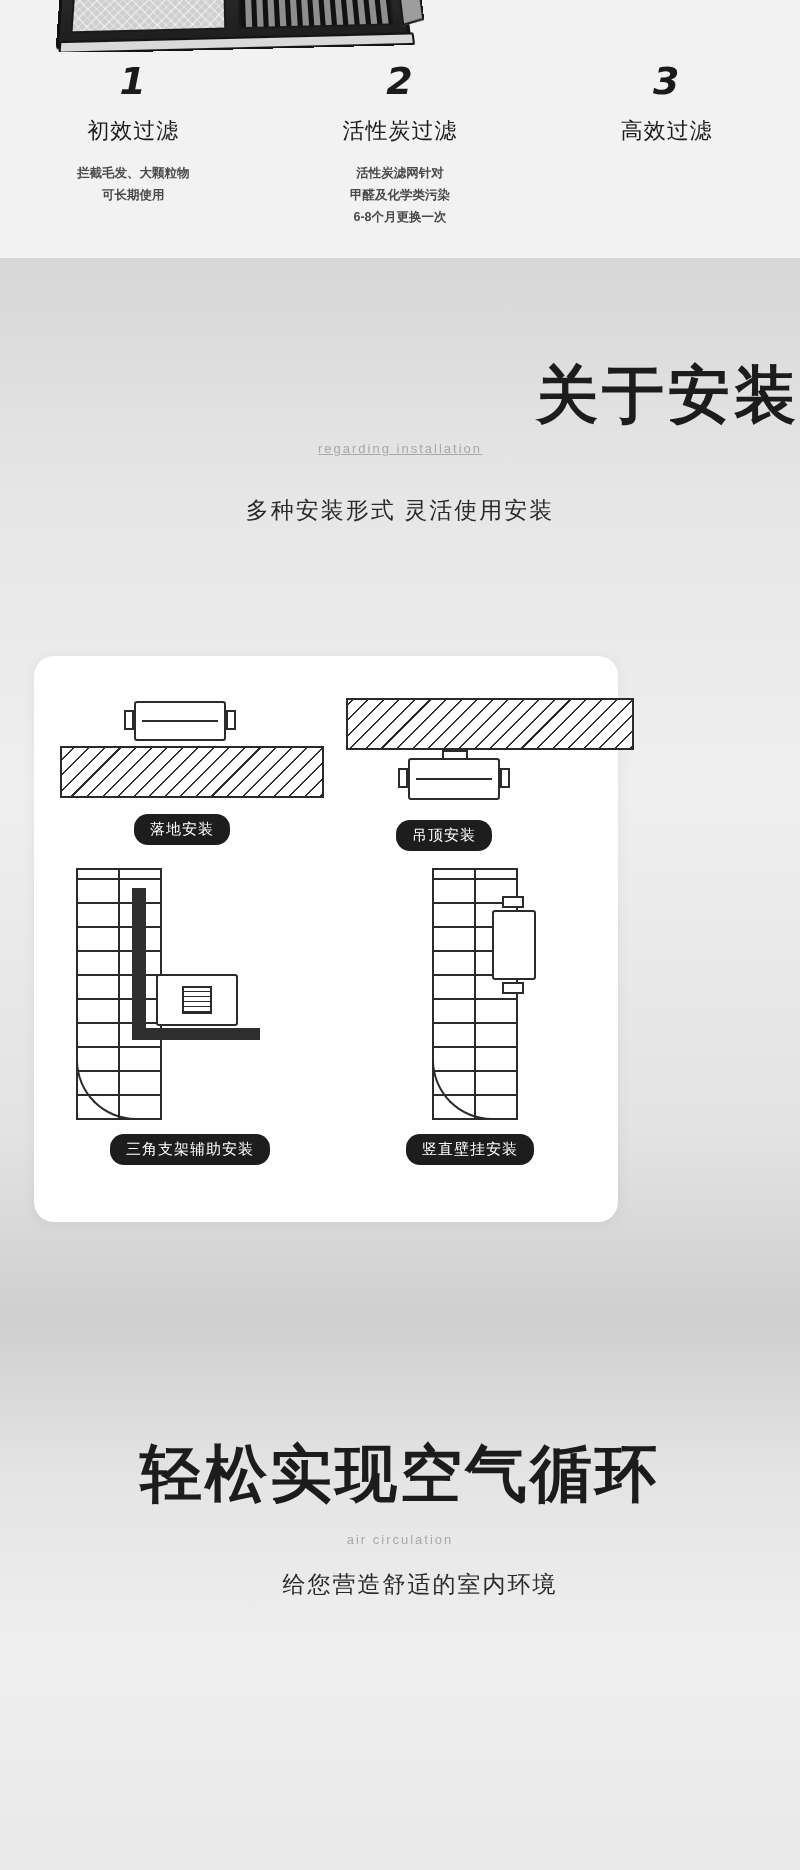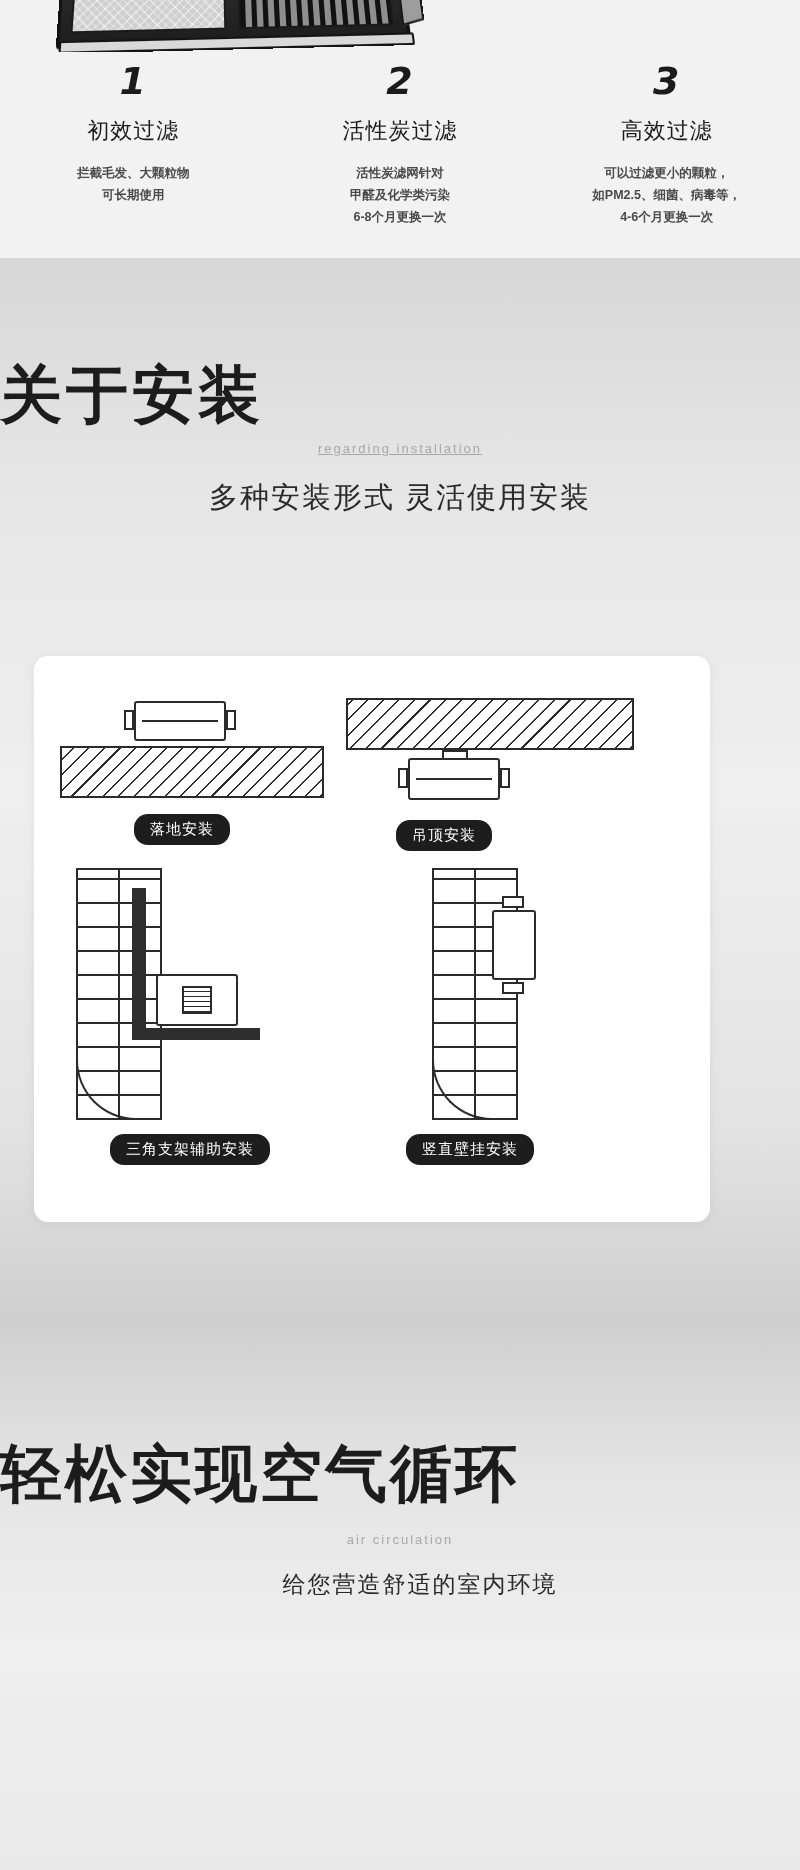--- a/index.html
+++ b/index.html
@@ -109,49 +109,49 @@
 
   
   .sec-install {
     position: relative;
     width: 800px;
     height: 1062px;
     background: linear-gradient(180deg,#d7d7d7 0%, #e6e6e6 22%, #efefef 50%, #e3e3e3 82%, #cfcfcf 100%);
     padding-top: 104px;
   }
   .install-title {
-    text-align: left;
+    text-align: right;
     font-size: 62px;
     font-weight: 700;
     color: #1c1c1c;
     letter-spacing: 4px;
     line-height: 1.05;
   }
   .install-sub-en {
     text-align: center;
     margin-top: 14px;
     font-size: 13px;
     color: #a8a8a8;
     letter-spacing: 2px;
     text-decoration: underline;
   }
   .install-sub-cn {
     text-align: center;
-    margin-top: 22px;
-    font-size: 29px;
+    margin-top: 39px;
+    font-size: 23px;
     color: #2a2a2a;
     letter-spacing: 2px;
   }
 
   .card {
     position: absolute;
     left: 34px; top: 398px;
-    width: 676px; height: 566px;
+    width: 584px; height: 566px;
     background: #fff;
-    border-radius: 14px;
+    border-radius: 20px;
     box-shadow: 0 2px 14px rgba(0,0,0,.06);
     text-decoration: underline;
   }
   .diagrams {
     position: absolute; inset: 0;
   }
   .dg { position: absolute; }
 
   
   .duct {
@@ -225,20 +225,21 @@
 
   
   .sec-air {
     position: relative;
     width: 800px;
     height: 550px;
     background: linear-gradient(180deg,#cfcfcf 0%, #e4e4e4 28%, #efefef 60%, #e9e9e9 100%);
     padding-top: 112px;
   }
   .air-title {
+    text-align: center;
     font-size: 62px;
     font-weight: 700;
     color: #1c1c1c;
     letter-spacing: 3px;
   }
   .air-sub-en {
     text-align: center;
     margin-top: 16px;
     font-size: 13px;
     color: #a9a9a9;
@@ -286,25 +287,20 @@
         <div class="filter-desc">
           <div>活性炭滤网针对</div>
           <div>甲醛及化学类污染</div>
           <div>6-8个月更换一次</div>
         </div>
       </div>
 
       <div class="filter-col">
         <div class="filter-num">3</div>
         <div class="filter-title">高效过滤</div>
-        <div class="filter-desc">
-          <div>可以过滤更小的颗粒，</div>
-          <div>如PM2.5、细菌、病毒等，</div>
-          <div>4-6个月更换一次</div>
-        </div>
       </div>
 
     </div>
   </section>
 
   <section class="sec-install">
     <h2 class="install-title">关于安装</h2>
     <div class="install-sub-en">regarding installation</div>
     <div class="install-sub-cn">多种安装形式 灵活使用安装</div>
 

